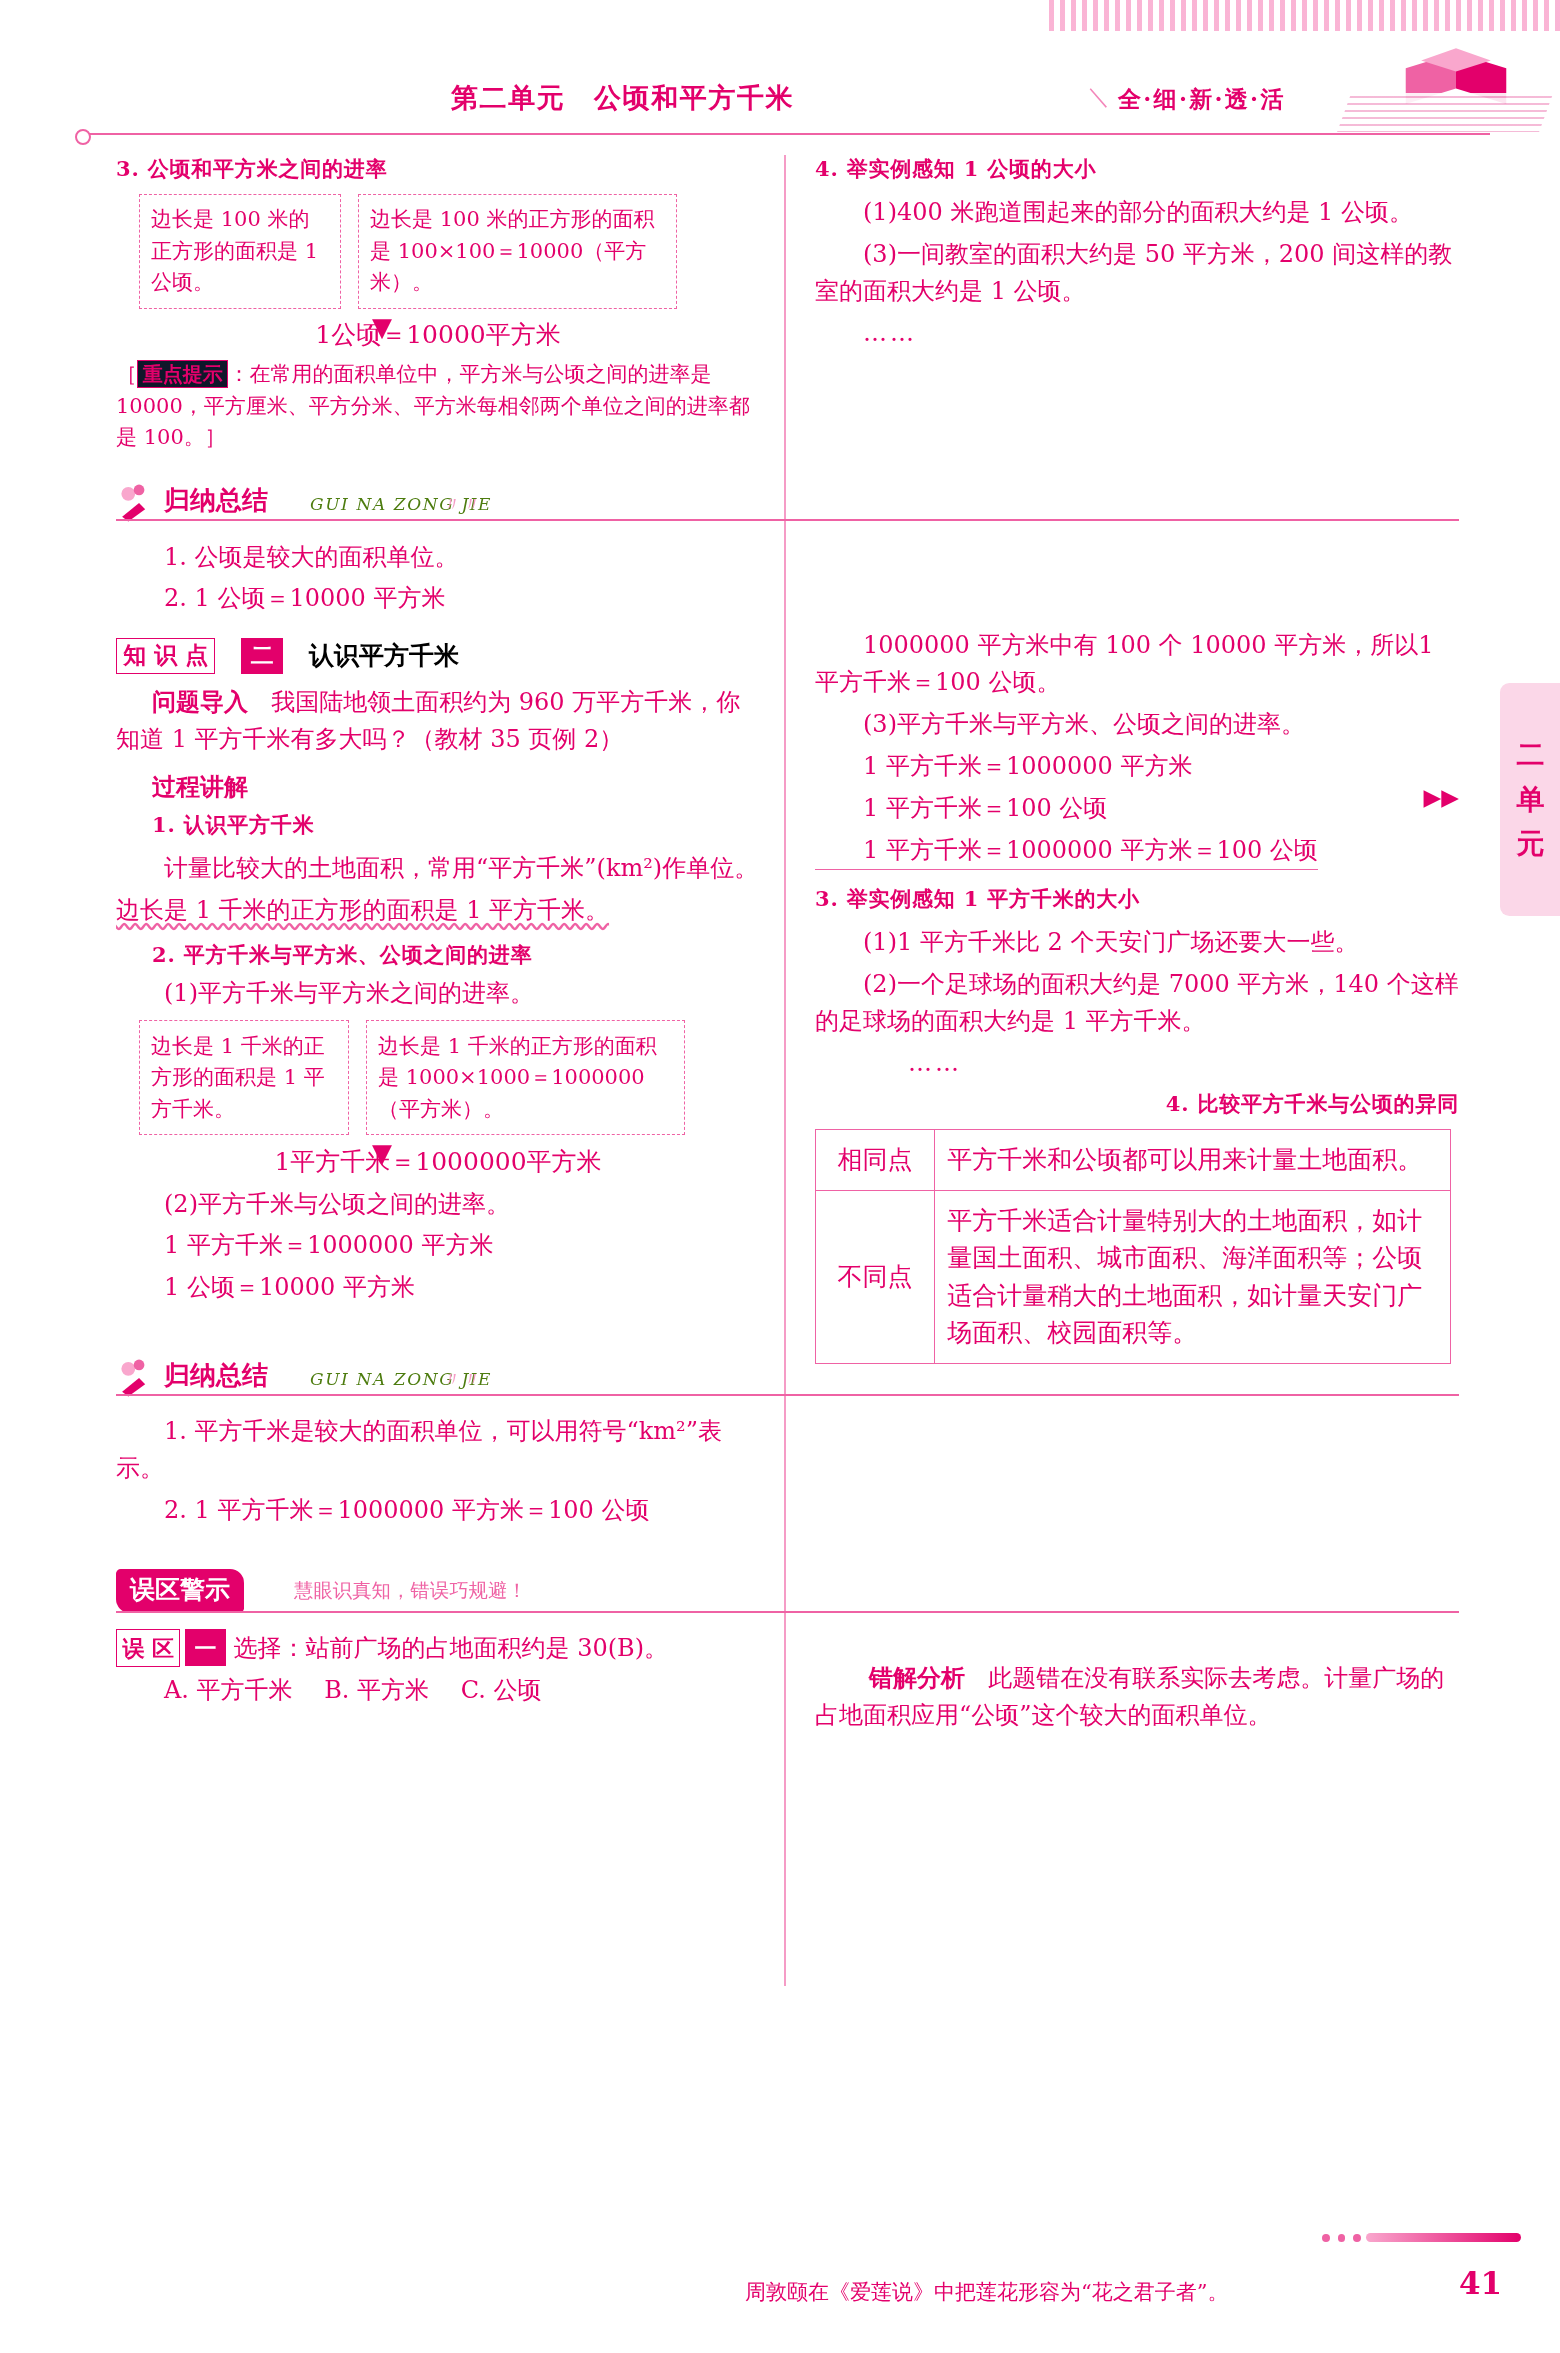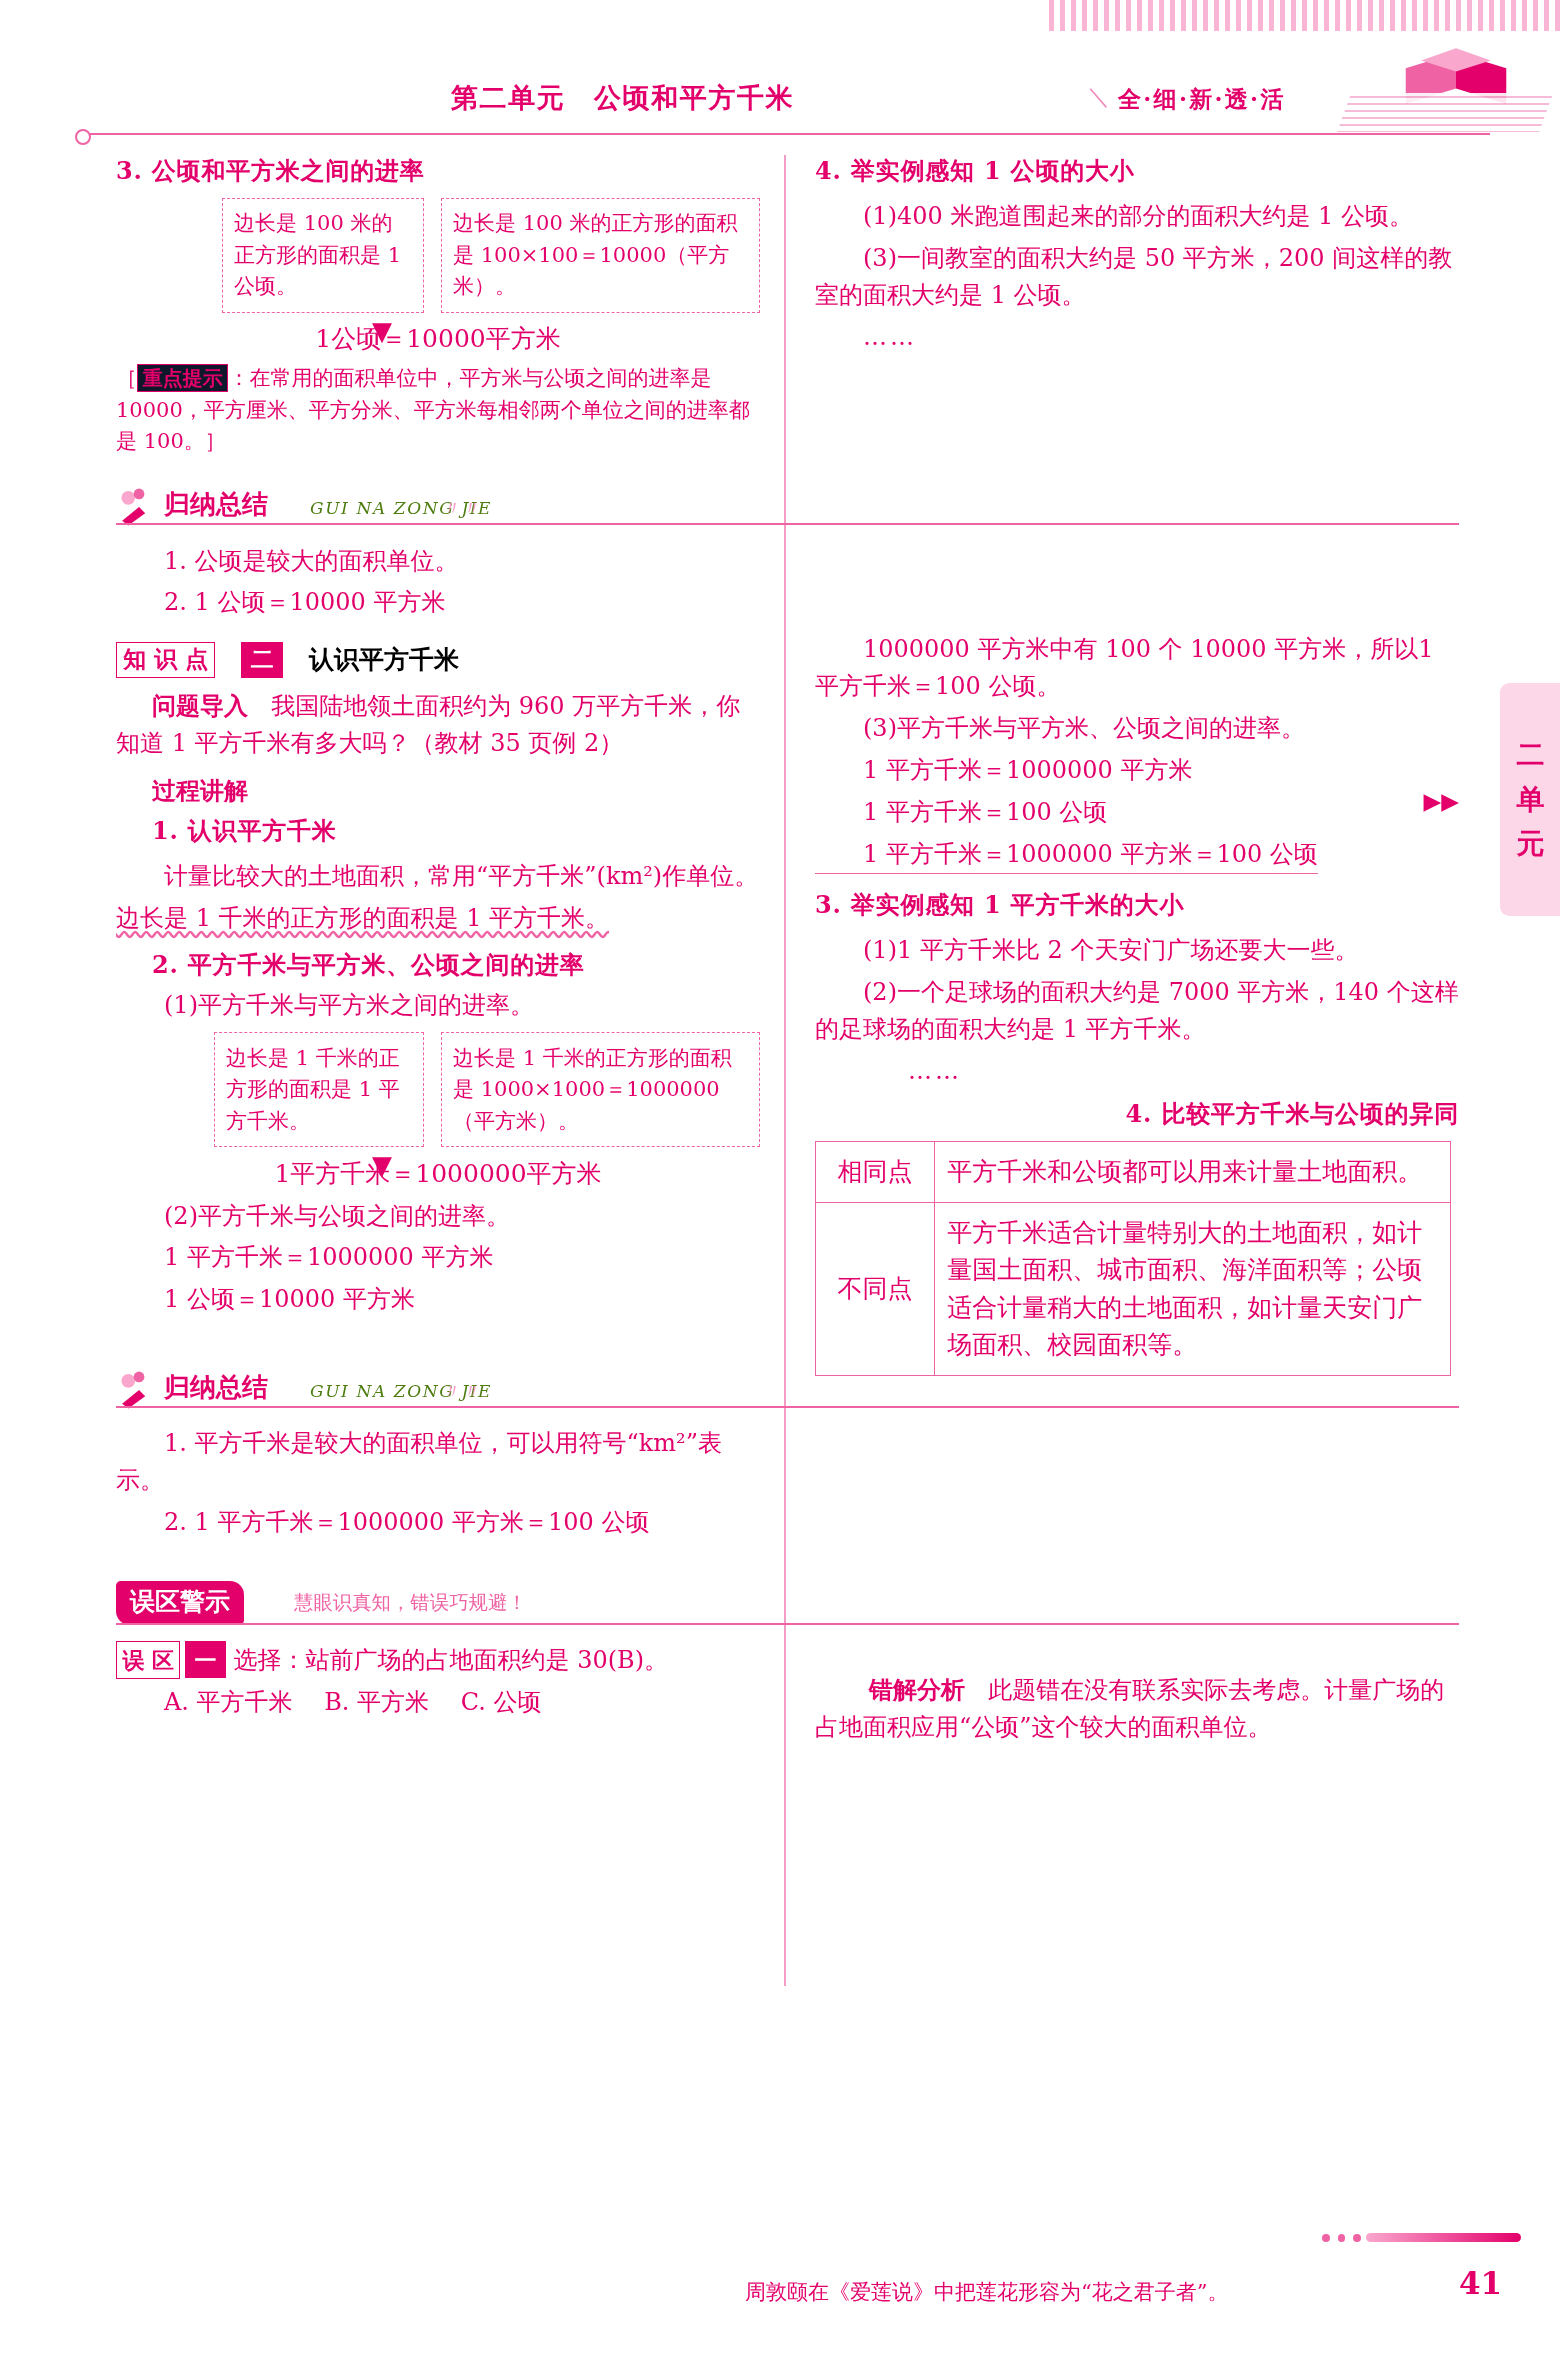--- a/index.html
+++ b/index.html
@@ -63,40 +63,40 @@
     position:absolute; top:155px; width:644px;
   }
   .col-left{ left:116px; }
   .col-right{ left:815px; }
   .divider{
     position:absolute; left:784px; top:155px; width:1.6px; height:1831px;
     background:#f59cc6;
   }
   
   .h3{
-    font-size:24px; font-weight:bold; color:#e3006b; margin:0 0 11px 0;
+    font-size:21px; font-weight:bold; color:#e3006b; margin:0 0 11px 0;
     letter-spacing:0.8px;
   }
   .para{
     font-size:24px; line-height:1.55; color:#e3006b; margin:0 0 4.7px 0;
     text-indent:0;
   }
   .para.indent{ text-indent:48px; }
   .wavy{
     text-decoration:underline;
     text-decoration-style:wavy;
     text-decoration-color:#ef62a4;
     text-underline-offset:5.4px;
   }
   .underline{
     border-bottom:1.6px solid #ef62a4;
   }
   
   .dash-row{
-    display:flex; gap:17px; margin:7.8px 0 0 23px;justify-content:flex-end;
+    display:flex; gap:17px; margin:7.8px 0 0 23px;
   }
   .dash-box{
     border:1.6px dashed #ef62a4;
     padding:9.3px 11px;
     font-size:21px;
     line-height:1.5;
     color:#e3006b;
   }
   .arrow-down{
     margin:4.7px 0 1.6px 256px;

